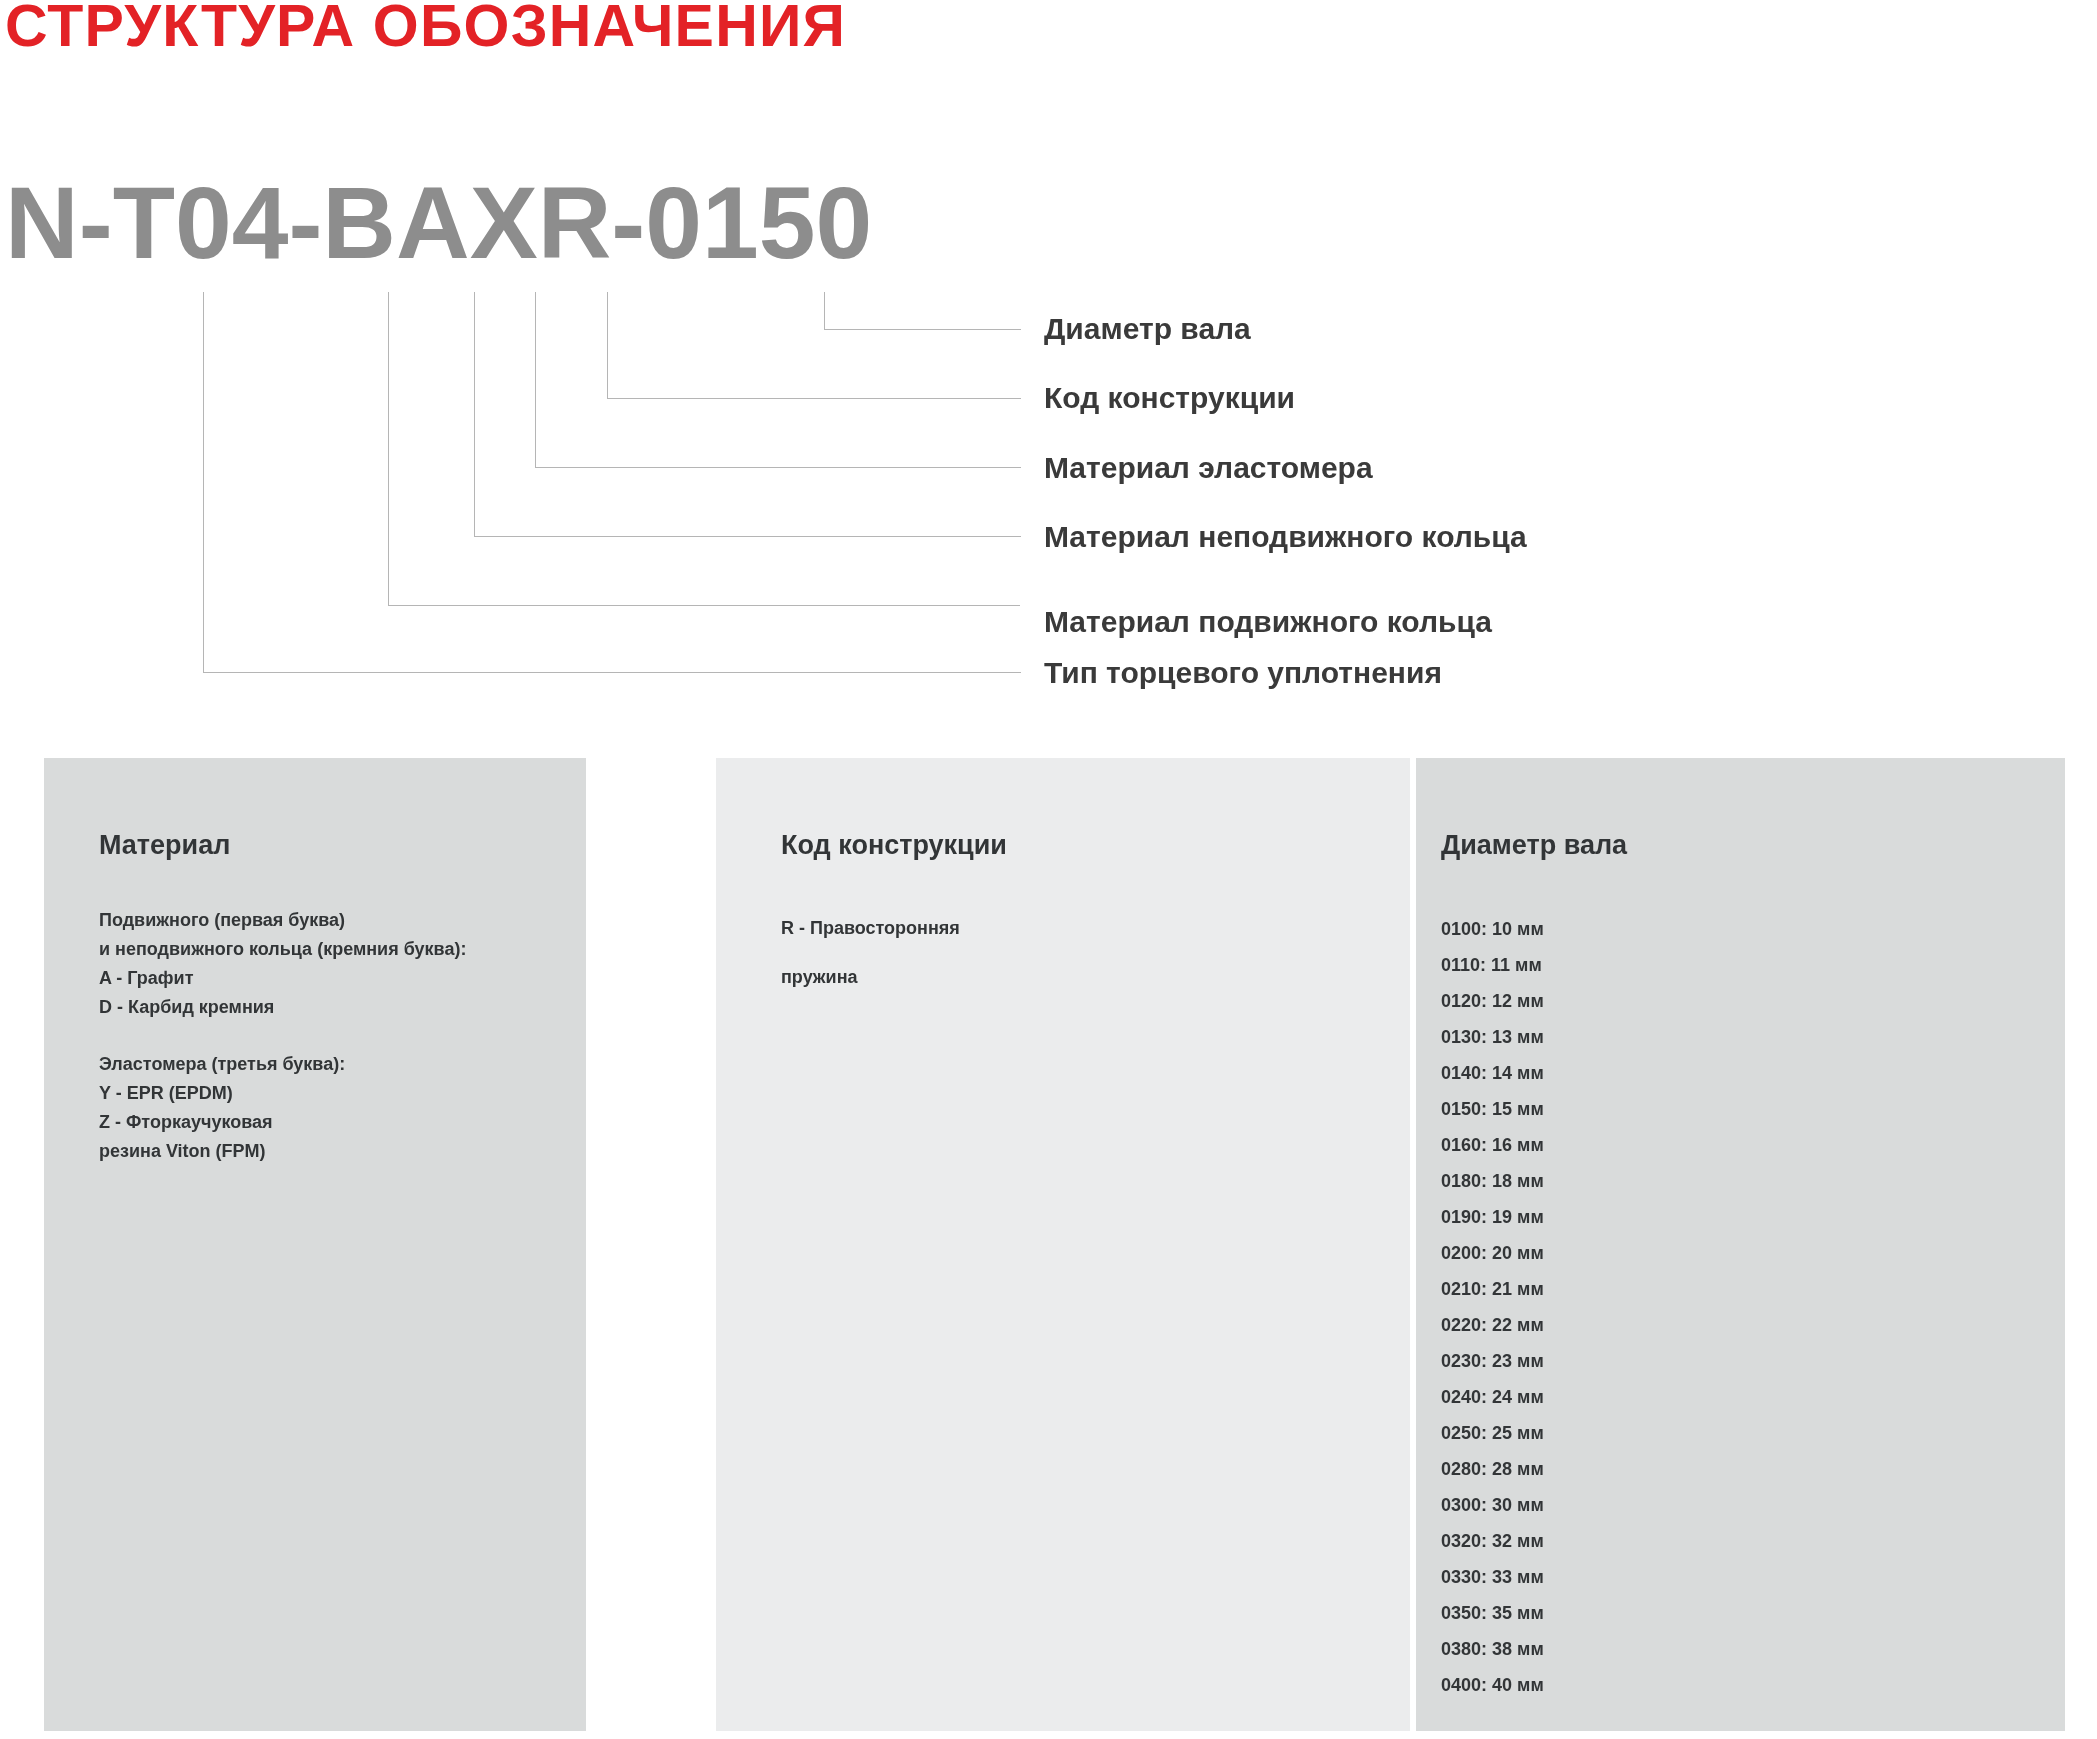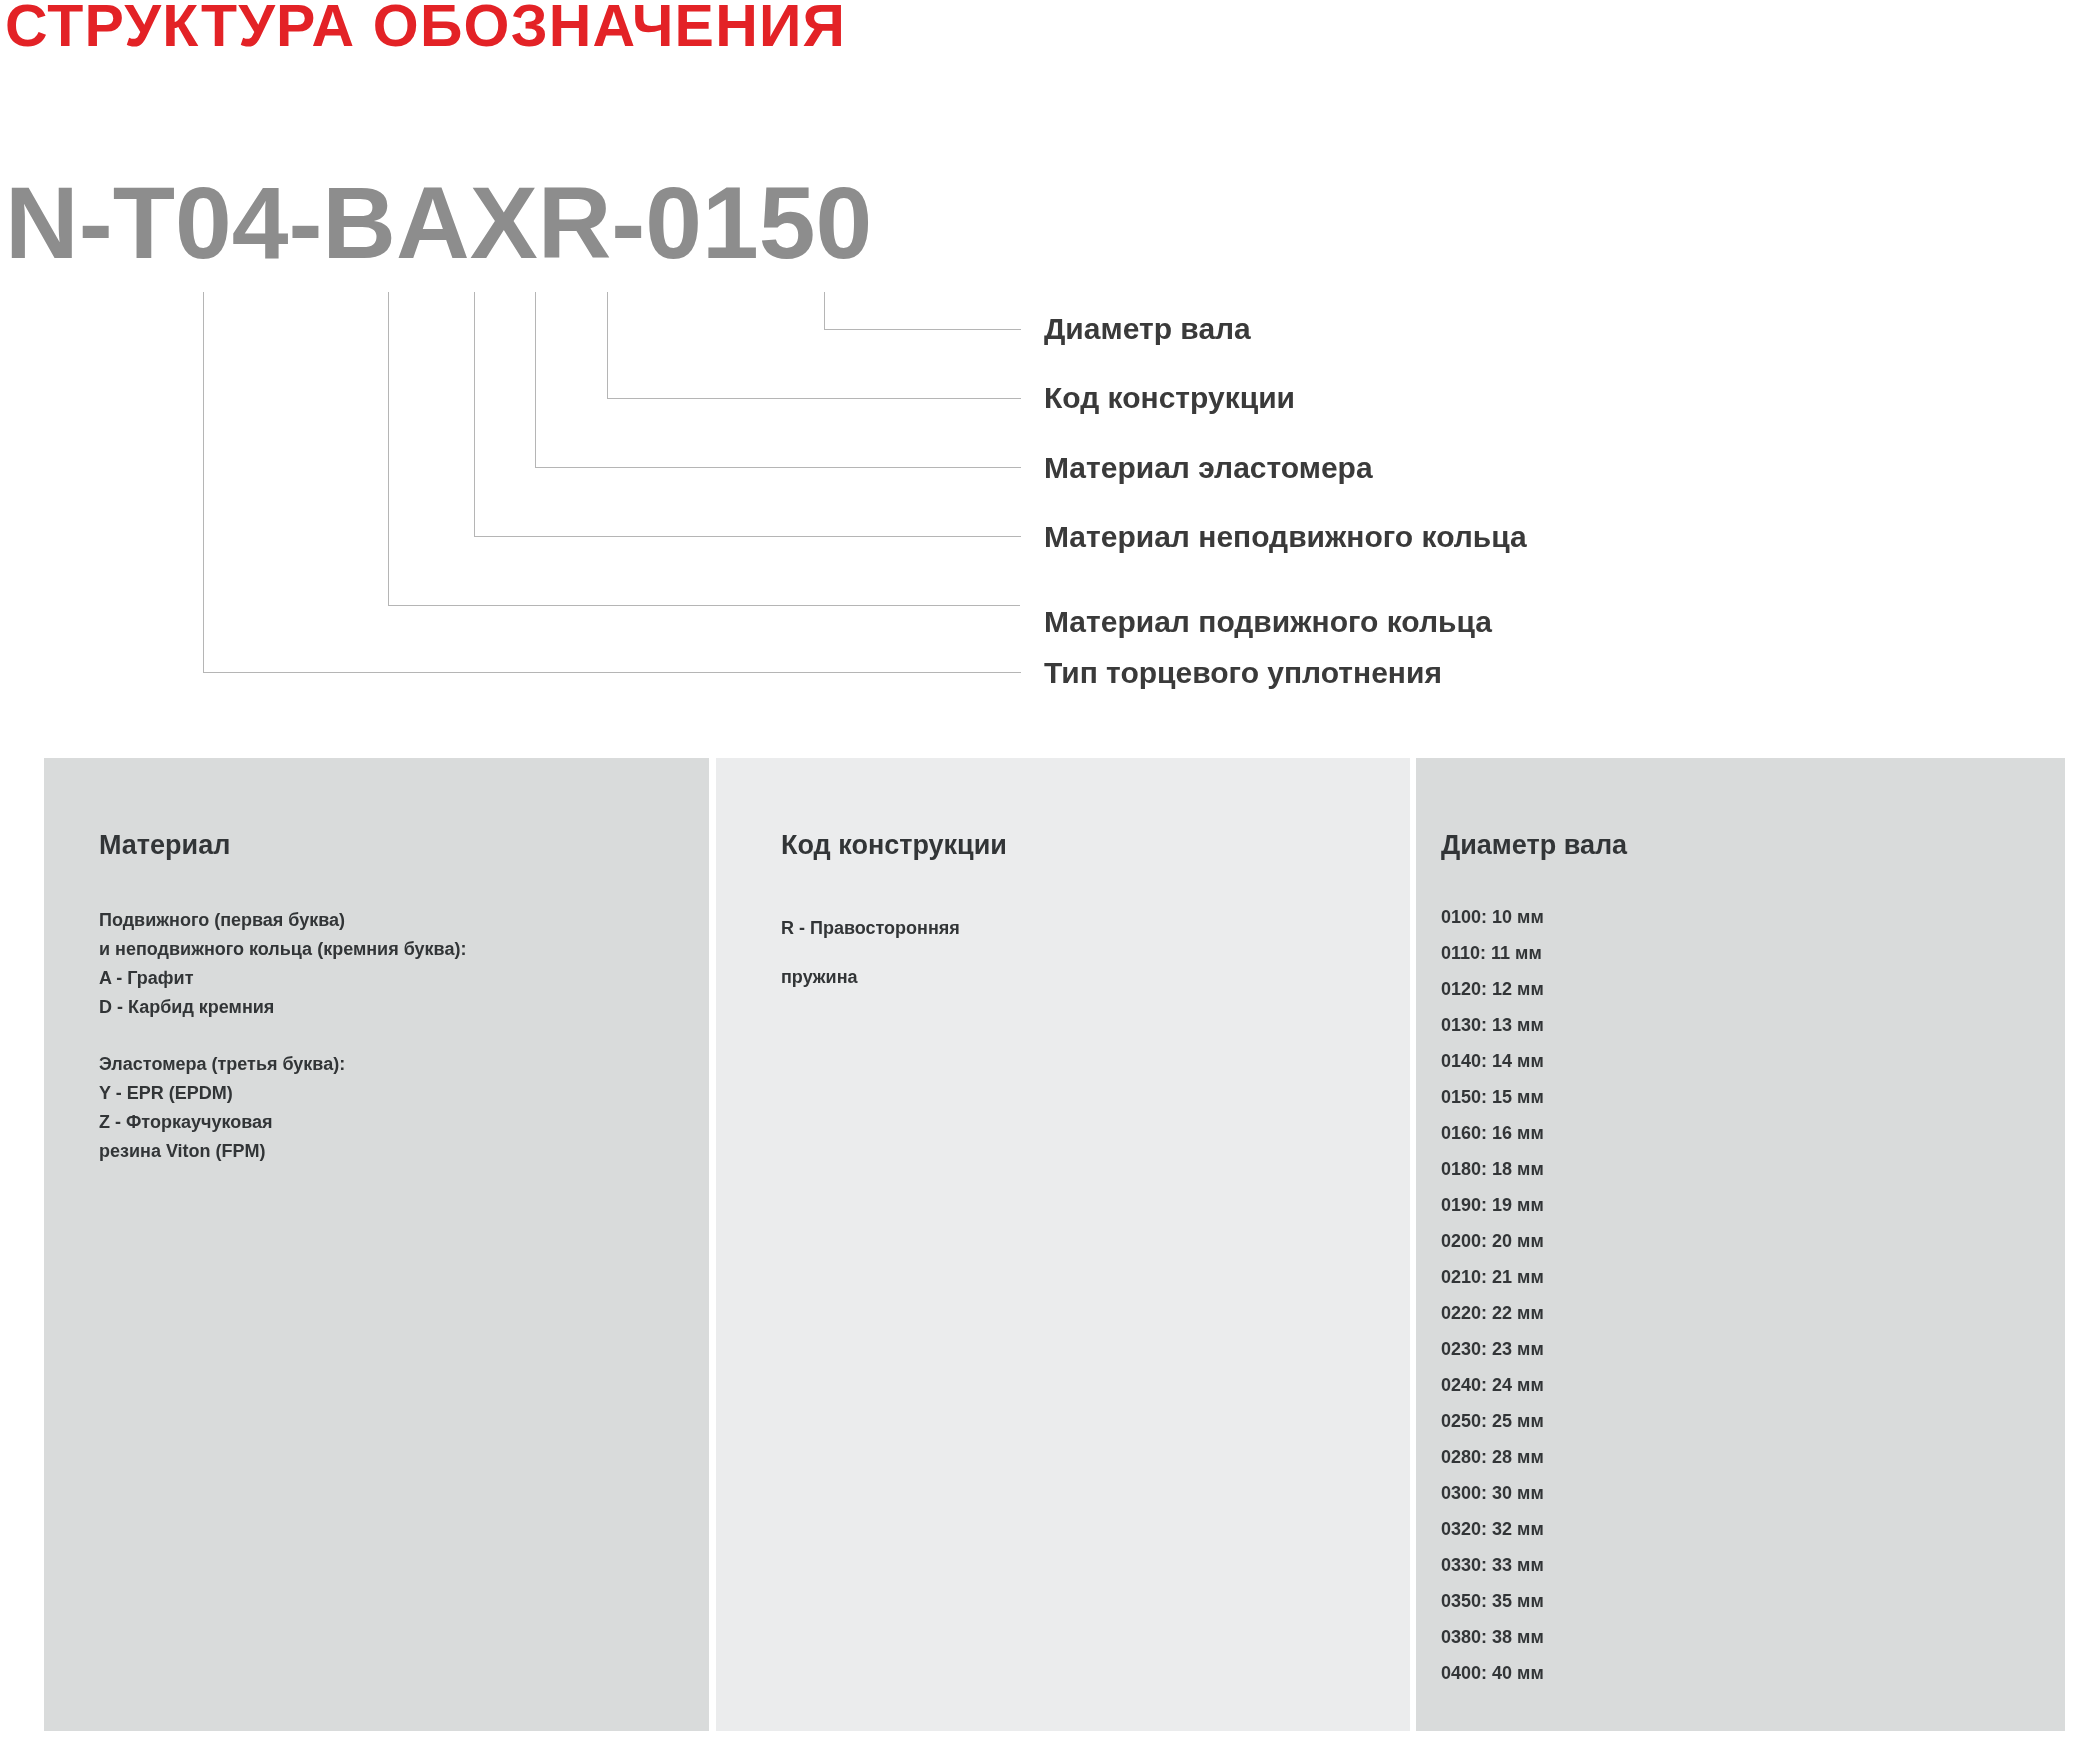--- a/index.html
+++ b/index.html
@@ -70,40 +70,40 @@
   .designation-label.l6{top:655px;}
   
   .panel{
     position:absolute;
     top:758px;
     height:973px;
     background:var(--panel-dark);
     color:var(--column-text);
     font-weight:bold;
   }
-  .panel.p1{left:44px;   width:665px; padding:74px 39px 0 55px;}
+  .panel.p1{left:44px;   width:542px; padding:74px 39px 0 55px;}
   .panel.p2{left:716px; width:694px; padding:74px 25px 0 65px; background:var(--panel-light);}
   .panel.p3{left:1416px; width:649px; padding:74px 18.5px 0 25px;}
   .panel-heading{
     font-size:27px;
     line-height:27px;
     font-weight:bold;
     white-space:nowrap;
   }
   .col-line{
     font-size:18px;
     line-height:29px;
     white-space:nowrap;
   }
   .block-intro{margin-top:47px;}
   .block-rings{}
   .block-elastomer{margin-top:28px;}
   .construction-lines{margin-top:45px;}
   .construction-lines .col-line{line-height:49px;}
-  .diameter-list{margin-top:40px;}
+  .diameter-list{margin-top:52px;}
   .diameter-list .col-line{line-height:36px;}
 </style>
 </head>
 <body>
 
 <div id="canvas">
 
   <h1 class="page-title">СТРУКТУРА ОБОЗНАЧЕНИЯ</h1>
 
   <div class="product-code">N-T04-BAXR-0150</div>

